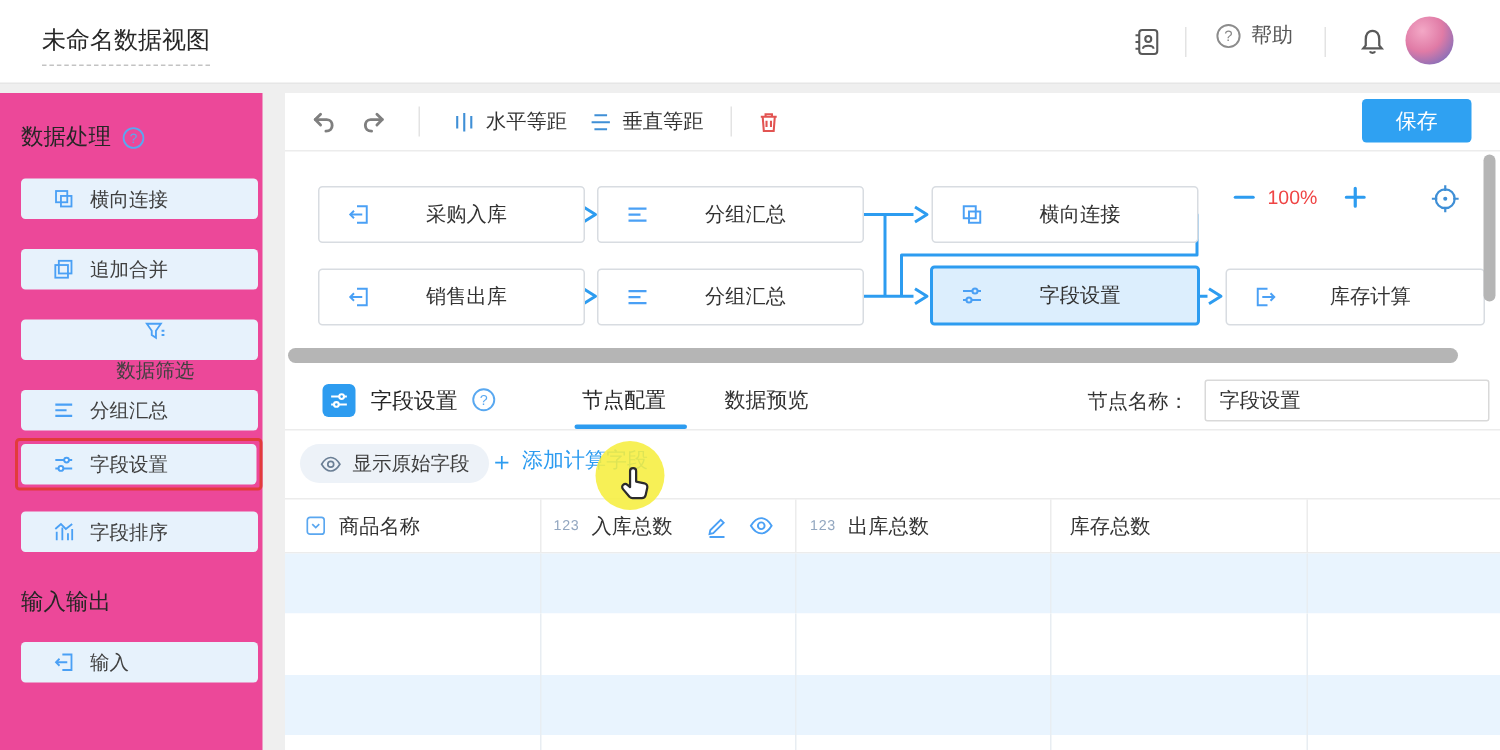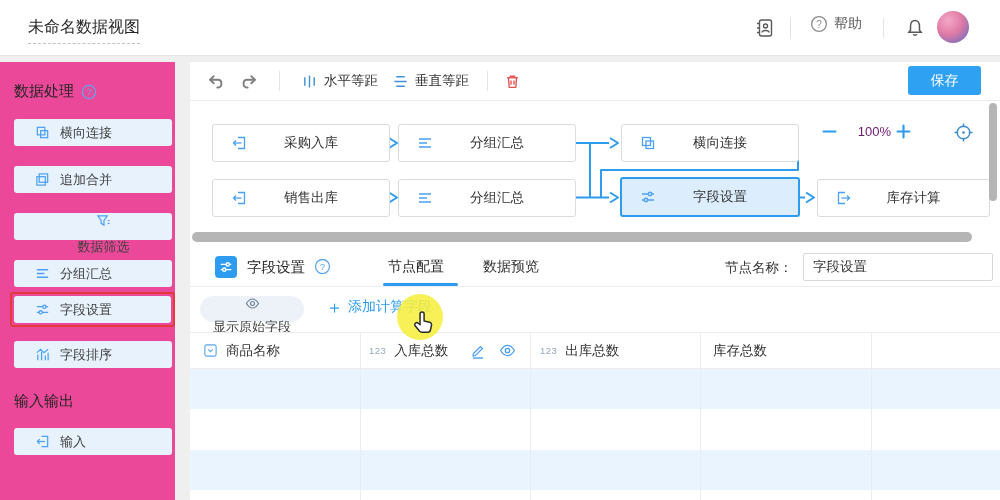--- a/index.html
+++ b/index.html
@@ -35,41 +35,41 @@
      border:none;border-radius:3px;display:flex;align-items:center;justify-content:center;cursor:pointer;}
 
   
   .canvas{position:absolute;left:0;top:38px;width:810px;height:148px;}
   .edges{position:absolute;left:0;top:0;}
   .node{position:absolute;width:158px;height:36px;background:#fff;border:1px solid #d8dce1;border-radius:3px;
      display:flex;align-items:center;padding-left:18px;box-sizing:content-box;cursor:pointer;}
   .node .nlabel{flex:1;text-align:center;font-size:13.5px;color:#333;padding-right:14px;}
   .node.selected{background:#dceefd;border:2px solid #2d9cf0;margin:-1px 0 0 -1px;}
   .zoomctl{position:absolute;top:22px;display:flex;align-items:center;cursor:pointer;}
-  .zoom-level{position:absolute;left:655px;top:24px;width:46px;text-align:right;font-size:13px;color:#701a75;}
+  .zoom-level{position:absolute;left:655px;top:24px;width:46px;text-align:left;font-size:13px;color:#ef4444;}
   .hscroll{position:absolute;left:2px;top:132px;width:780px;height:10px;background:#b5b5b5;border-radius:5px;cursor:pointer;}
   .vscroll{position:absolute;left:799px;top:3px;width:8px;height:98px;background:#b5b5b5;border-radius:4px;cursor:pointer;}
 
   
   .panel-header{position:absolute;left:0;top:186px;width:810px;height:38px;border-bottom:1px solid #ececec;}
   .panel-icon{position:absolute;left:25px;top:8px;width:22px;height:22px;background:#2d9cf0;border-radius:4px;
      display:flex;align-items:center;justify-content:center;}
   .panel-title{position:absolute;left:57px;top:10px;font-size:14.5px;color:#262626;}
   .panel-help{position:absolute;left:124px;top:10px;cursor:pointer;}
   .tab{position:absolute;top:10px;font-size:14px;color:#333;cursor:pointer;}
   .tab.active{color:#262626;}
   .tab-underline{position:absolute;left:193px;bottom:0;width:75px;height:3px;background:#2d9cf0;border-radius:2px;}
   .nn-label{position:absolute;left:535px;top:11px;font-size:13.5px;color:#333;}
   .nn-input{position:absolute;left:613px;top:5px;width:170px;height:26px;border:1px solid #d9d9d9;border-radius:2px;
      padding:0 9px;font-size:13.5px;color:#333;font-family:inherit;outline:none;}
 
   
   .actions{position:absolute;left:0;top:224px;width:810px;height:46px;}
   .pill{position:absolute;left:10px;top:10px;height:26px;border-radius:13px;background:#edf2f8;
-     display:flex;align-items:center;gap:7px;padding:0 13px;font-size:13px;color:#404040;cursor:pointer;flex-direction:column;}
+     display:flex;align-items:center;gap:7px;padding:0 13px;font-size:13px;color:#404040;cursor:pointer;}
   .add-link{position:absolute;left:136px;top:12px;display:flex;align-items:center;gap:5px;color:#2d9cf0;
      font-size:14px;cursor:pointer;}
   .add-link .plus{font-size:17px;line-height:1;}
   .click-highlight{position:absolute;left:207px;top:8px;width:46px;height:46px;border-radius:50%;
      background:rgba(246,238,63,0.88);z-index:3;pointer-events:none;}
   .cursor-icon{position:absolute;left:222px;top:24px;z-index:4;pointer-events:none;}
 
   
   .thead{position:absolute;left:0;top:270px;width:810px;height:37px;border-top:1px solid #ececec;border-bottom:1px solid #ececec;
      display:flex;box-sizing:border-box;}

